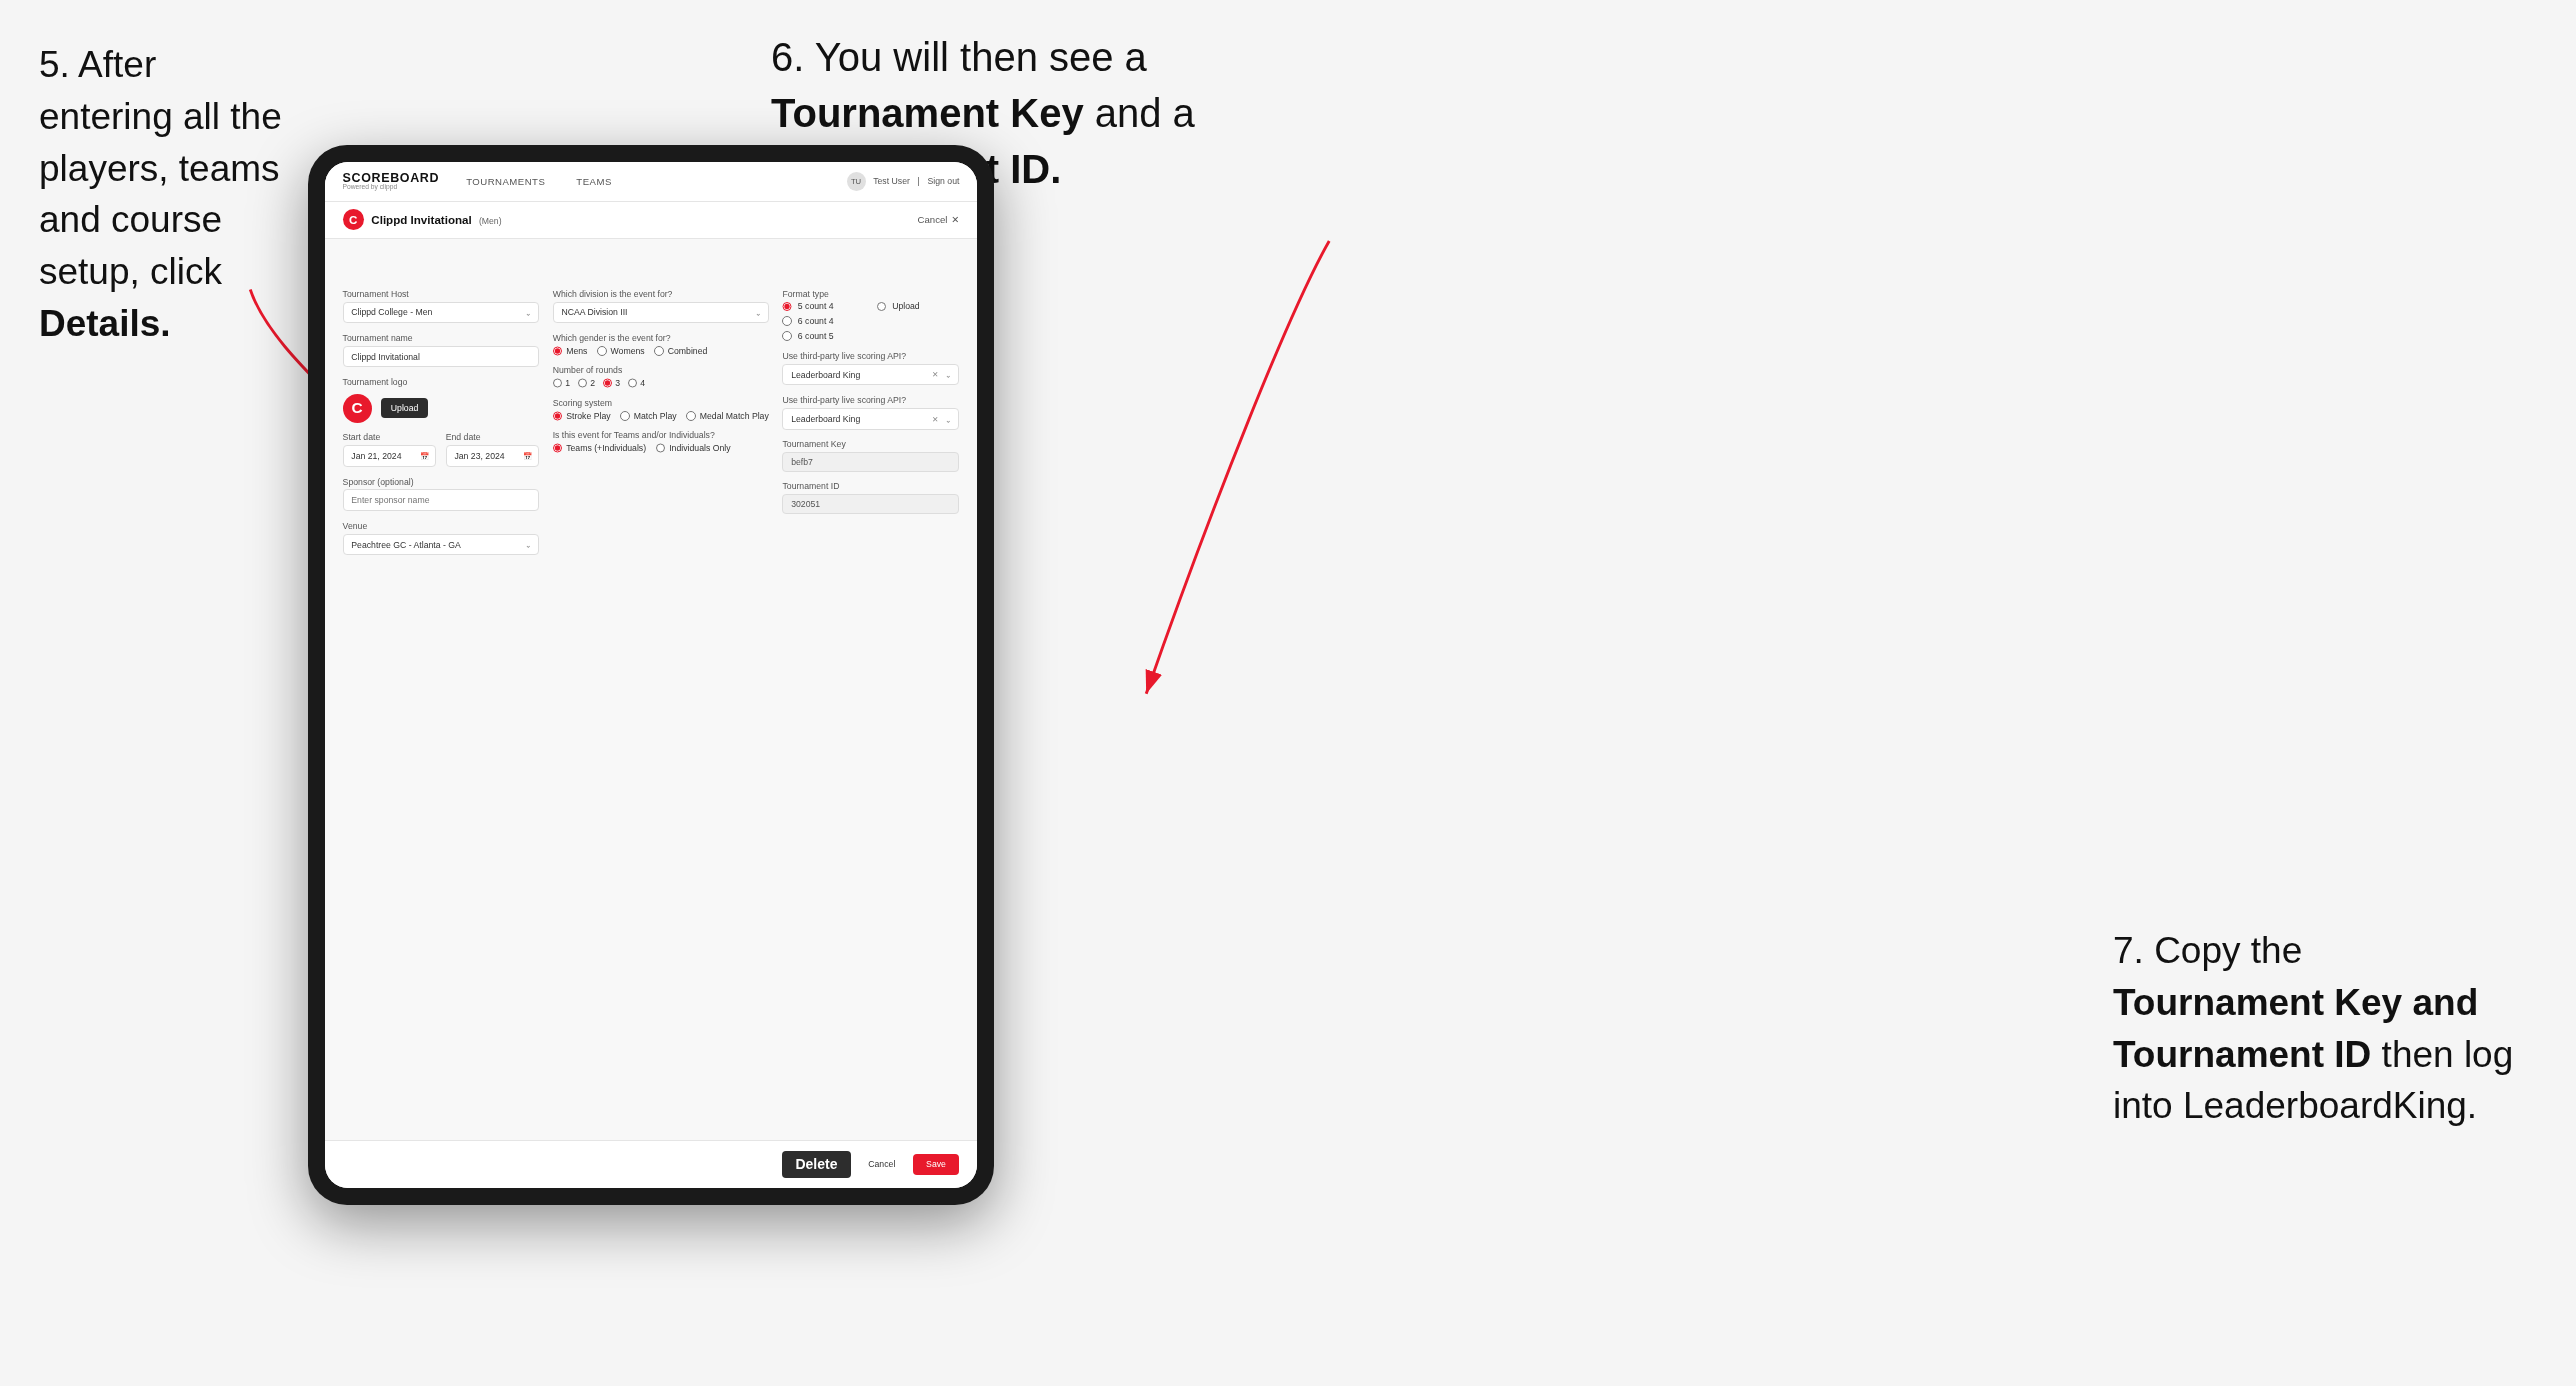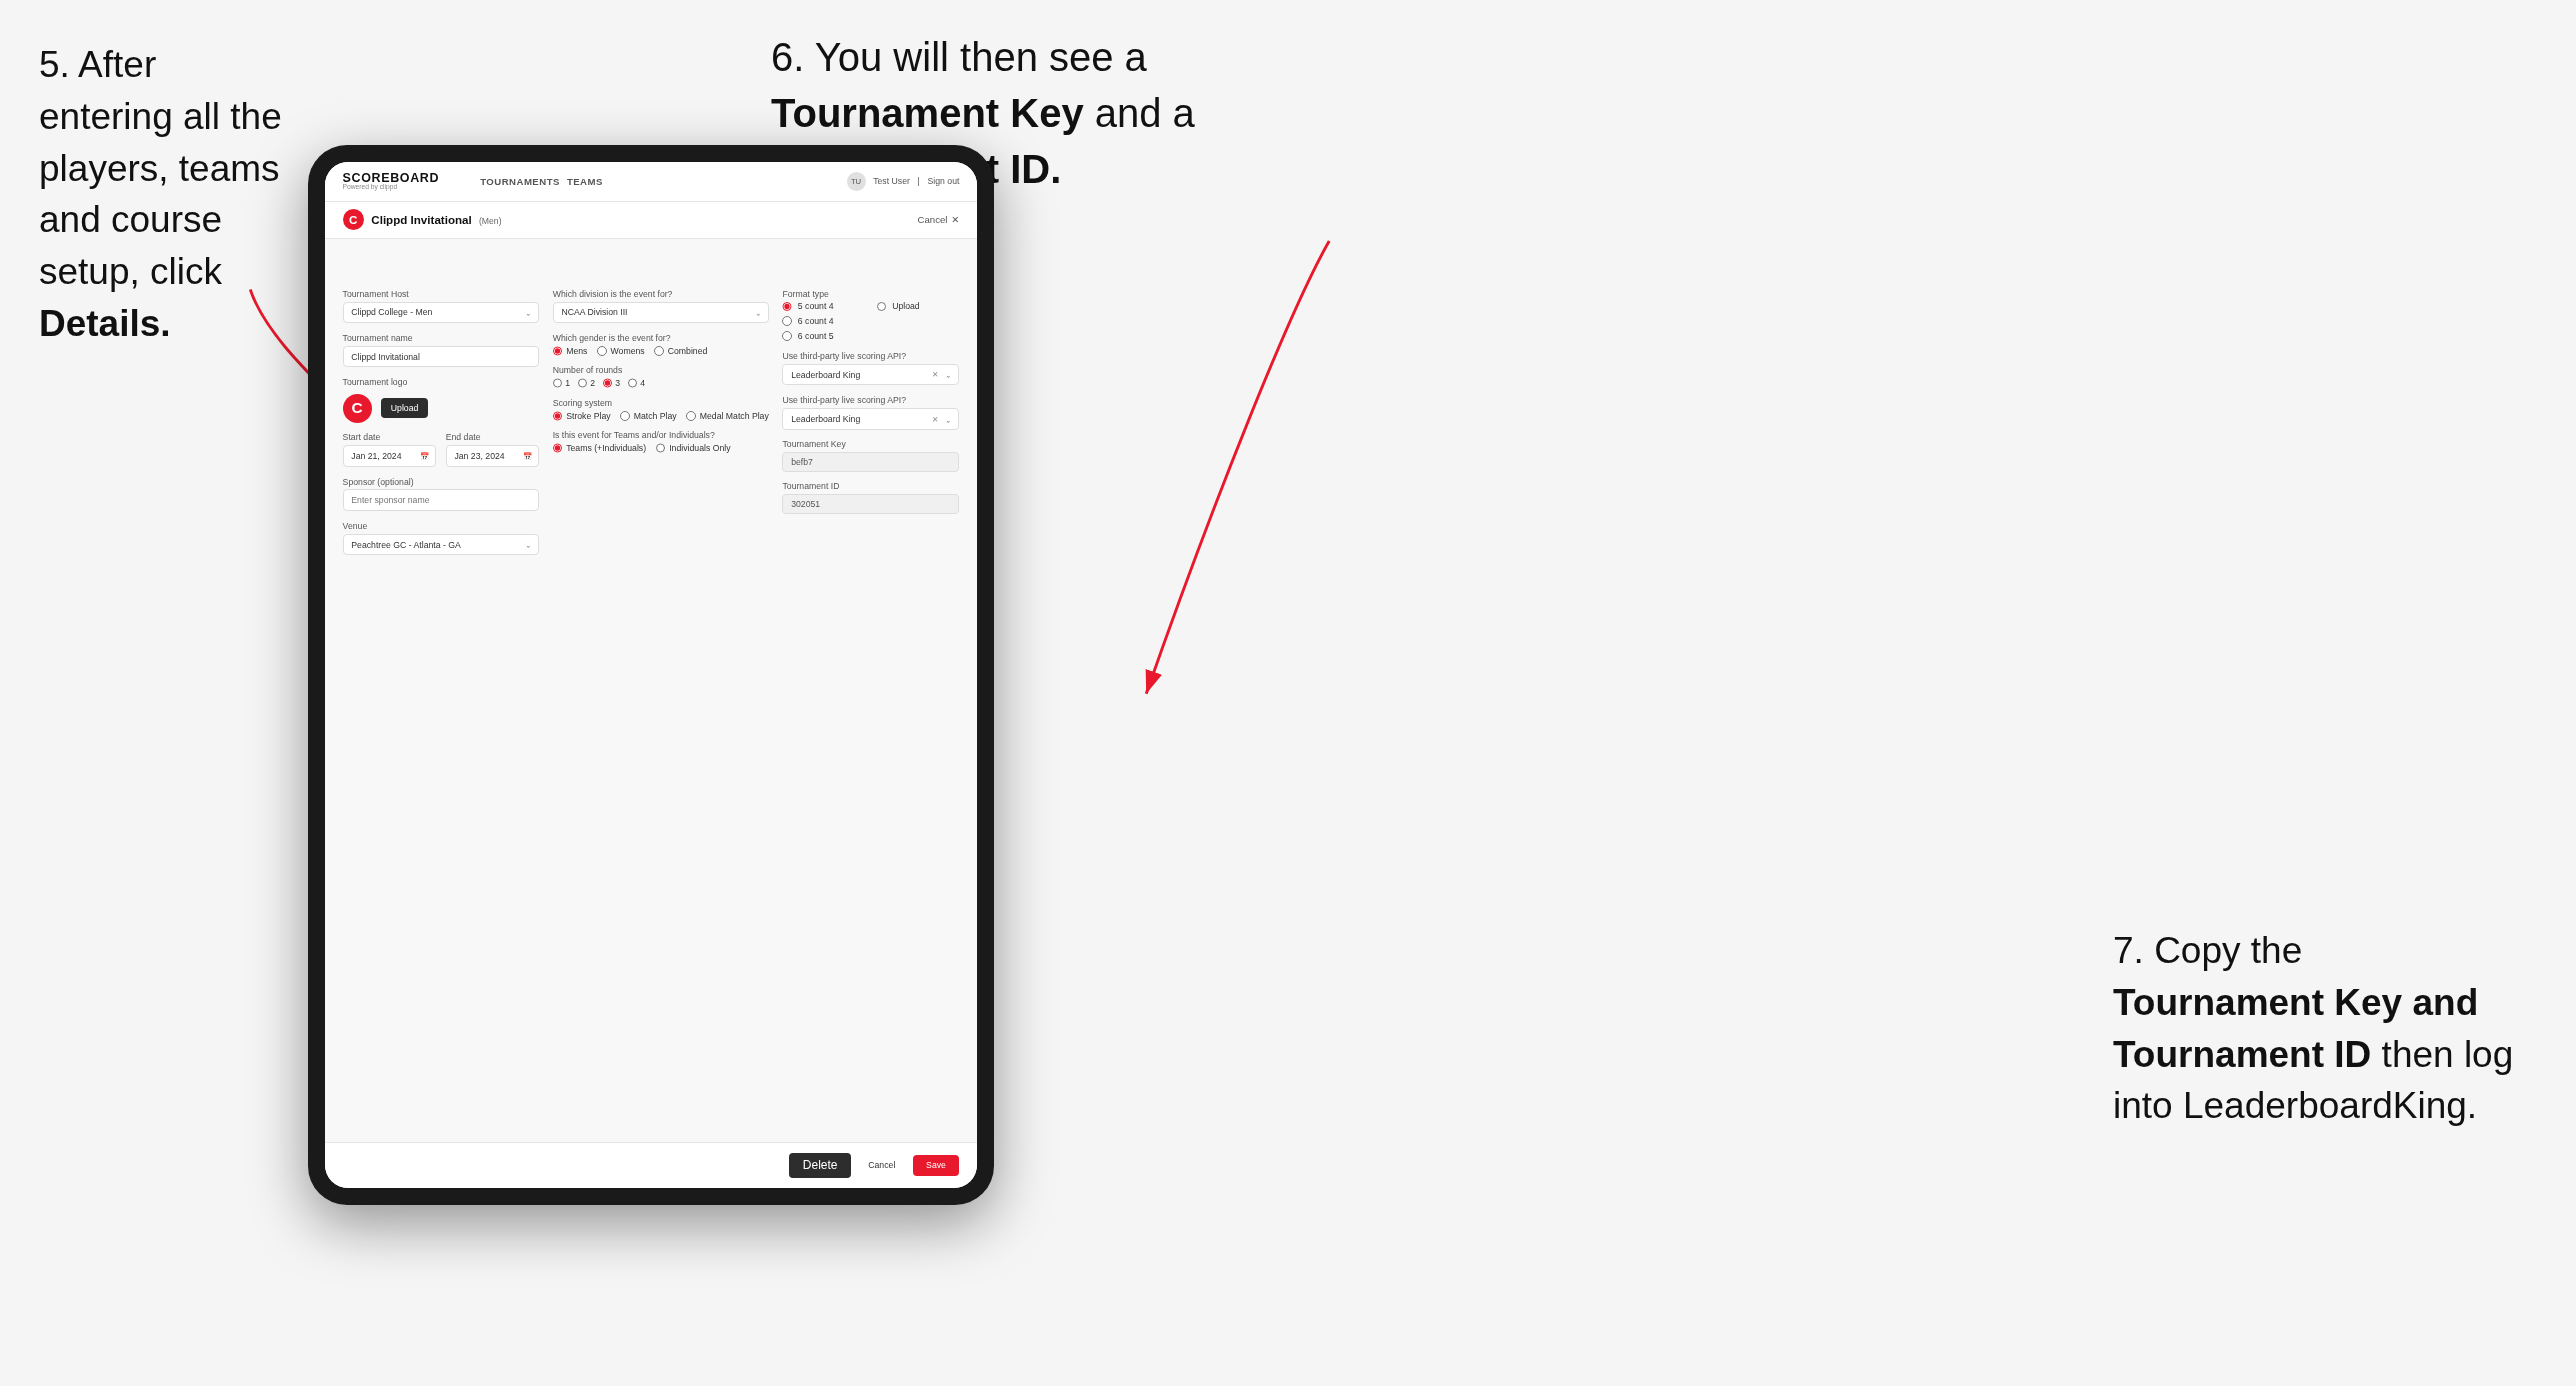--- a/index.html
+++ b/index.html
@@ -91,23 +91,22 @@
       color: #111;
     }
 
     .navbar-brand-sub {
       font-size: 6.7px;
       color: #888;
     }
 
     .navbar-links {
       display: flex;
-      gap: 7px;
-      margin-left: 22px;
-      font-weight: bold;
+      gap: 31px;
+      margin-left: 8px;
     }
 
     .navbar-link {
       font-size: 9.6px;
       color: #555;
       text-transform: uppercase;
       letter-spacing: 0.05em;
       cursor: pointer;
       padding: 1.9px 0;
     }
@@ -435,22 +434,23 @@
       background: #fff;
       flex-shrink: 0;
     }
 
     .btn-delete {
       background: #2d2d2d;
       color: #fff;
       border: none;
       border-radius: 3.9px;
       padding: 5.8px 13.5px;
-      font-size: 12px;
-      cursor: pointer;
+      font-size: 14px;
+      cursor: pointer;
+      font-weight: bold;
     }
 
     .btn-cancel {
       background: transparent;
       color: #333;
       border: none;
       font-size: 8.7px;
       cursor: pointer;
       padding: 5.8px 9.6px;
     }

